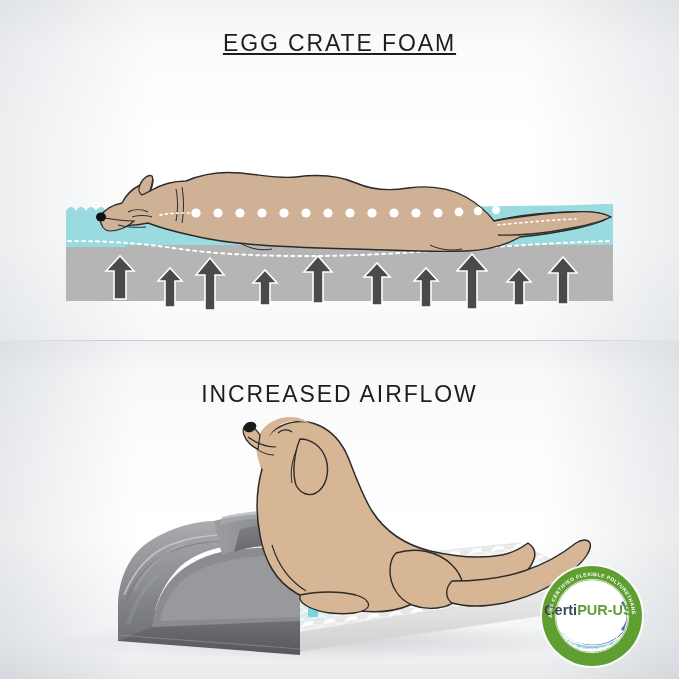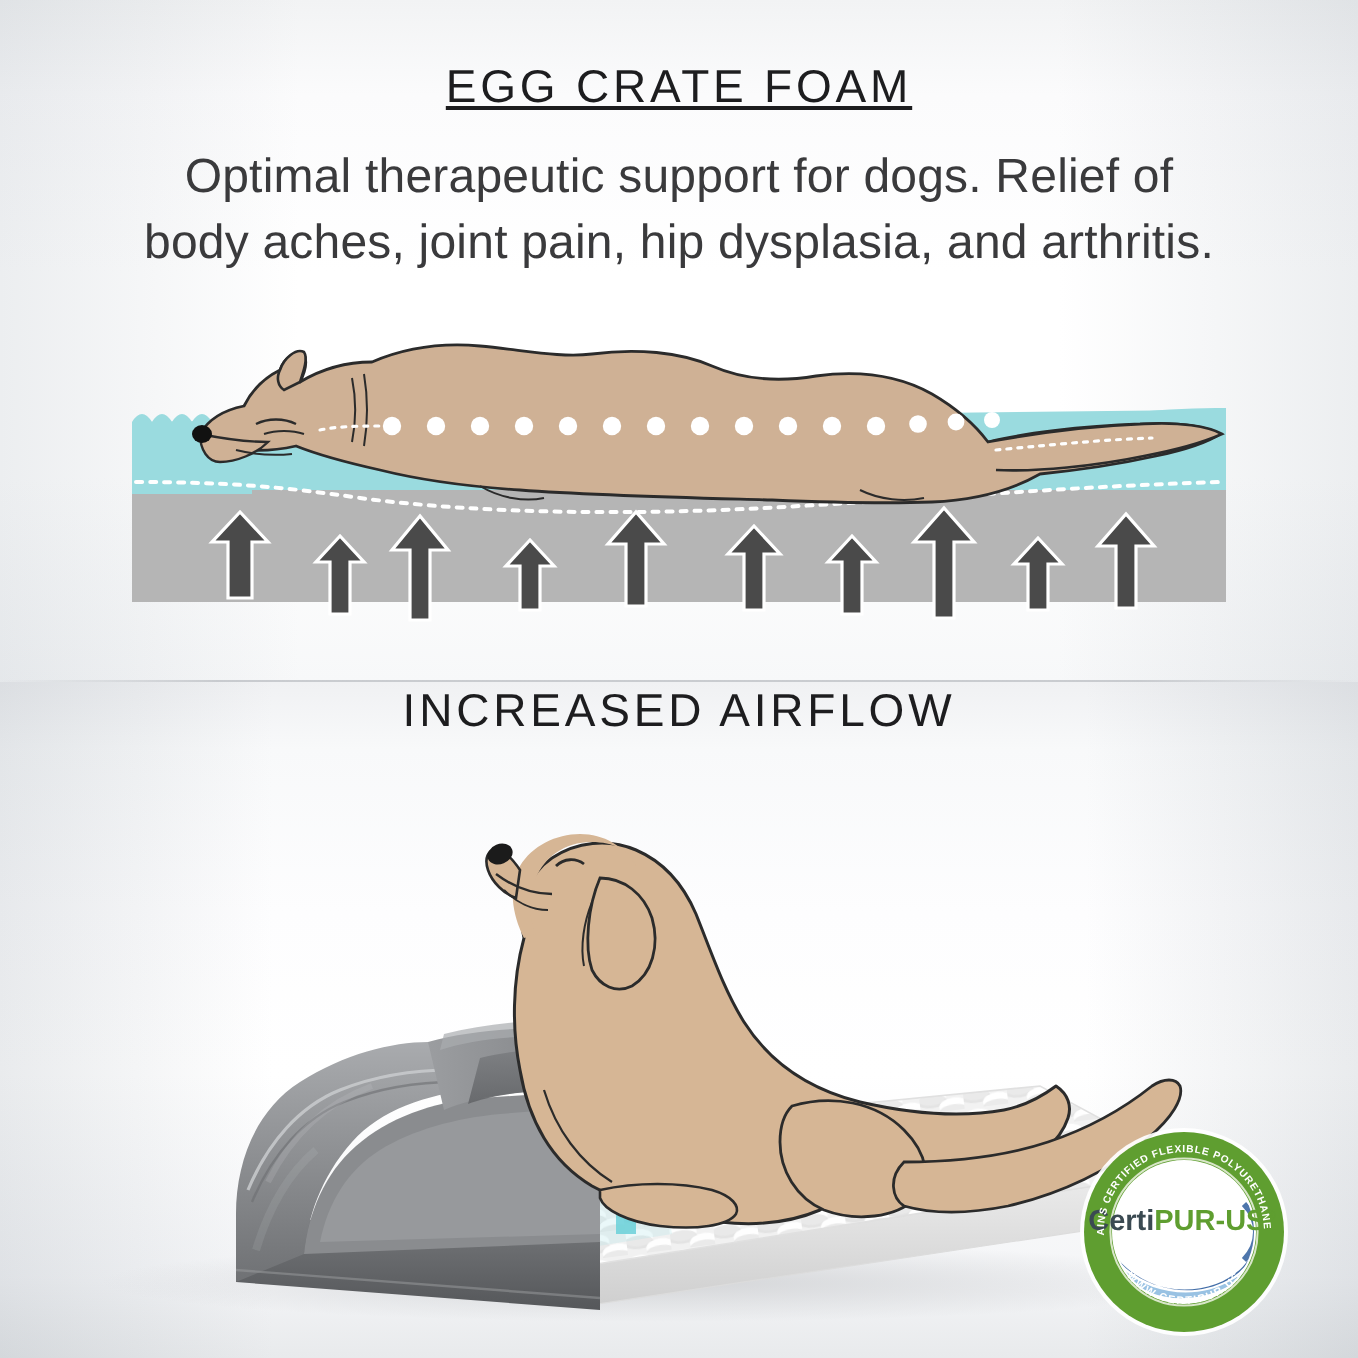--- a/index.html
+++ b/index.html
@@ -33,21 +33,21 @@
     background:linear-gradient(90deg,rgba(190,193,197,0) 0%,rgba(186,189,194,.75) 16%,rgba(186,189,194,.75) 84%,rgba(190,193,197,0) 100%);
   }
   
   .heading{
     position:absolute;left:0;width:679px;text-align:center;
     font-family:"Liberation Sans", sans-serif;
     font-size:23px;font-weight:400;letter-spacing:1.9px;
     color:#1d1d1f;white-space:nowrap;
   }
   #title-egg{top:30px;text-decoration:underline;}
-  #title-air{top:342px;text-align:center;}
+  #title-air{top:381px;text-align:center;}
   #subtitle{
     position:absolute;left:18px;top:72px;width:643px;text-align:center;
     font-size:24px;line-height:33px;font-weight:300;color:#3a3a3c;
     letter-spacing:.1px;
   }
   #subtitle .ln{display:block;}
   
   #scene-top{position:absolute;left:0;top:155px;width:679px;height:175px;}
   #scene-bottom{position:absolute;left:0;top:395px;width:679px;height:270px;}
   
@@ -59,24 +59,20 @@
 <body>
 
 <div id="page">
 
   <div id="panel-top"></div>
   <div id="panel-bottom"></div>
   <div id="divider"></div>
 
   <div class="heading" id="title-egg">EGG CRATE FOAM</div>
 
-  <div id="subtitle">
-    <span class="ln">Optimal therapeutic support for dogs. Relief of</span>
-    <span class="ln">body aches, joint pain, hip dysplasia, and arthritis.</span>
-  </div>
 
   <div class="heading" id="title-air">INCREASED AIRFLOW</div>
 
   <svg id="scene-top" viewBox="0 0 679 175">
     <defs>
       <clipPath id="clipBase">
           <rect x="66" y="84" width="547" height="62"></rect>
         </clipPath>
       <clipPath id="clipTeal">
           <rect x="66" y="46" width="547" height="42"></rect>

